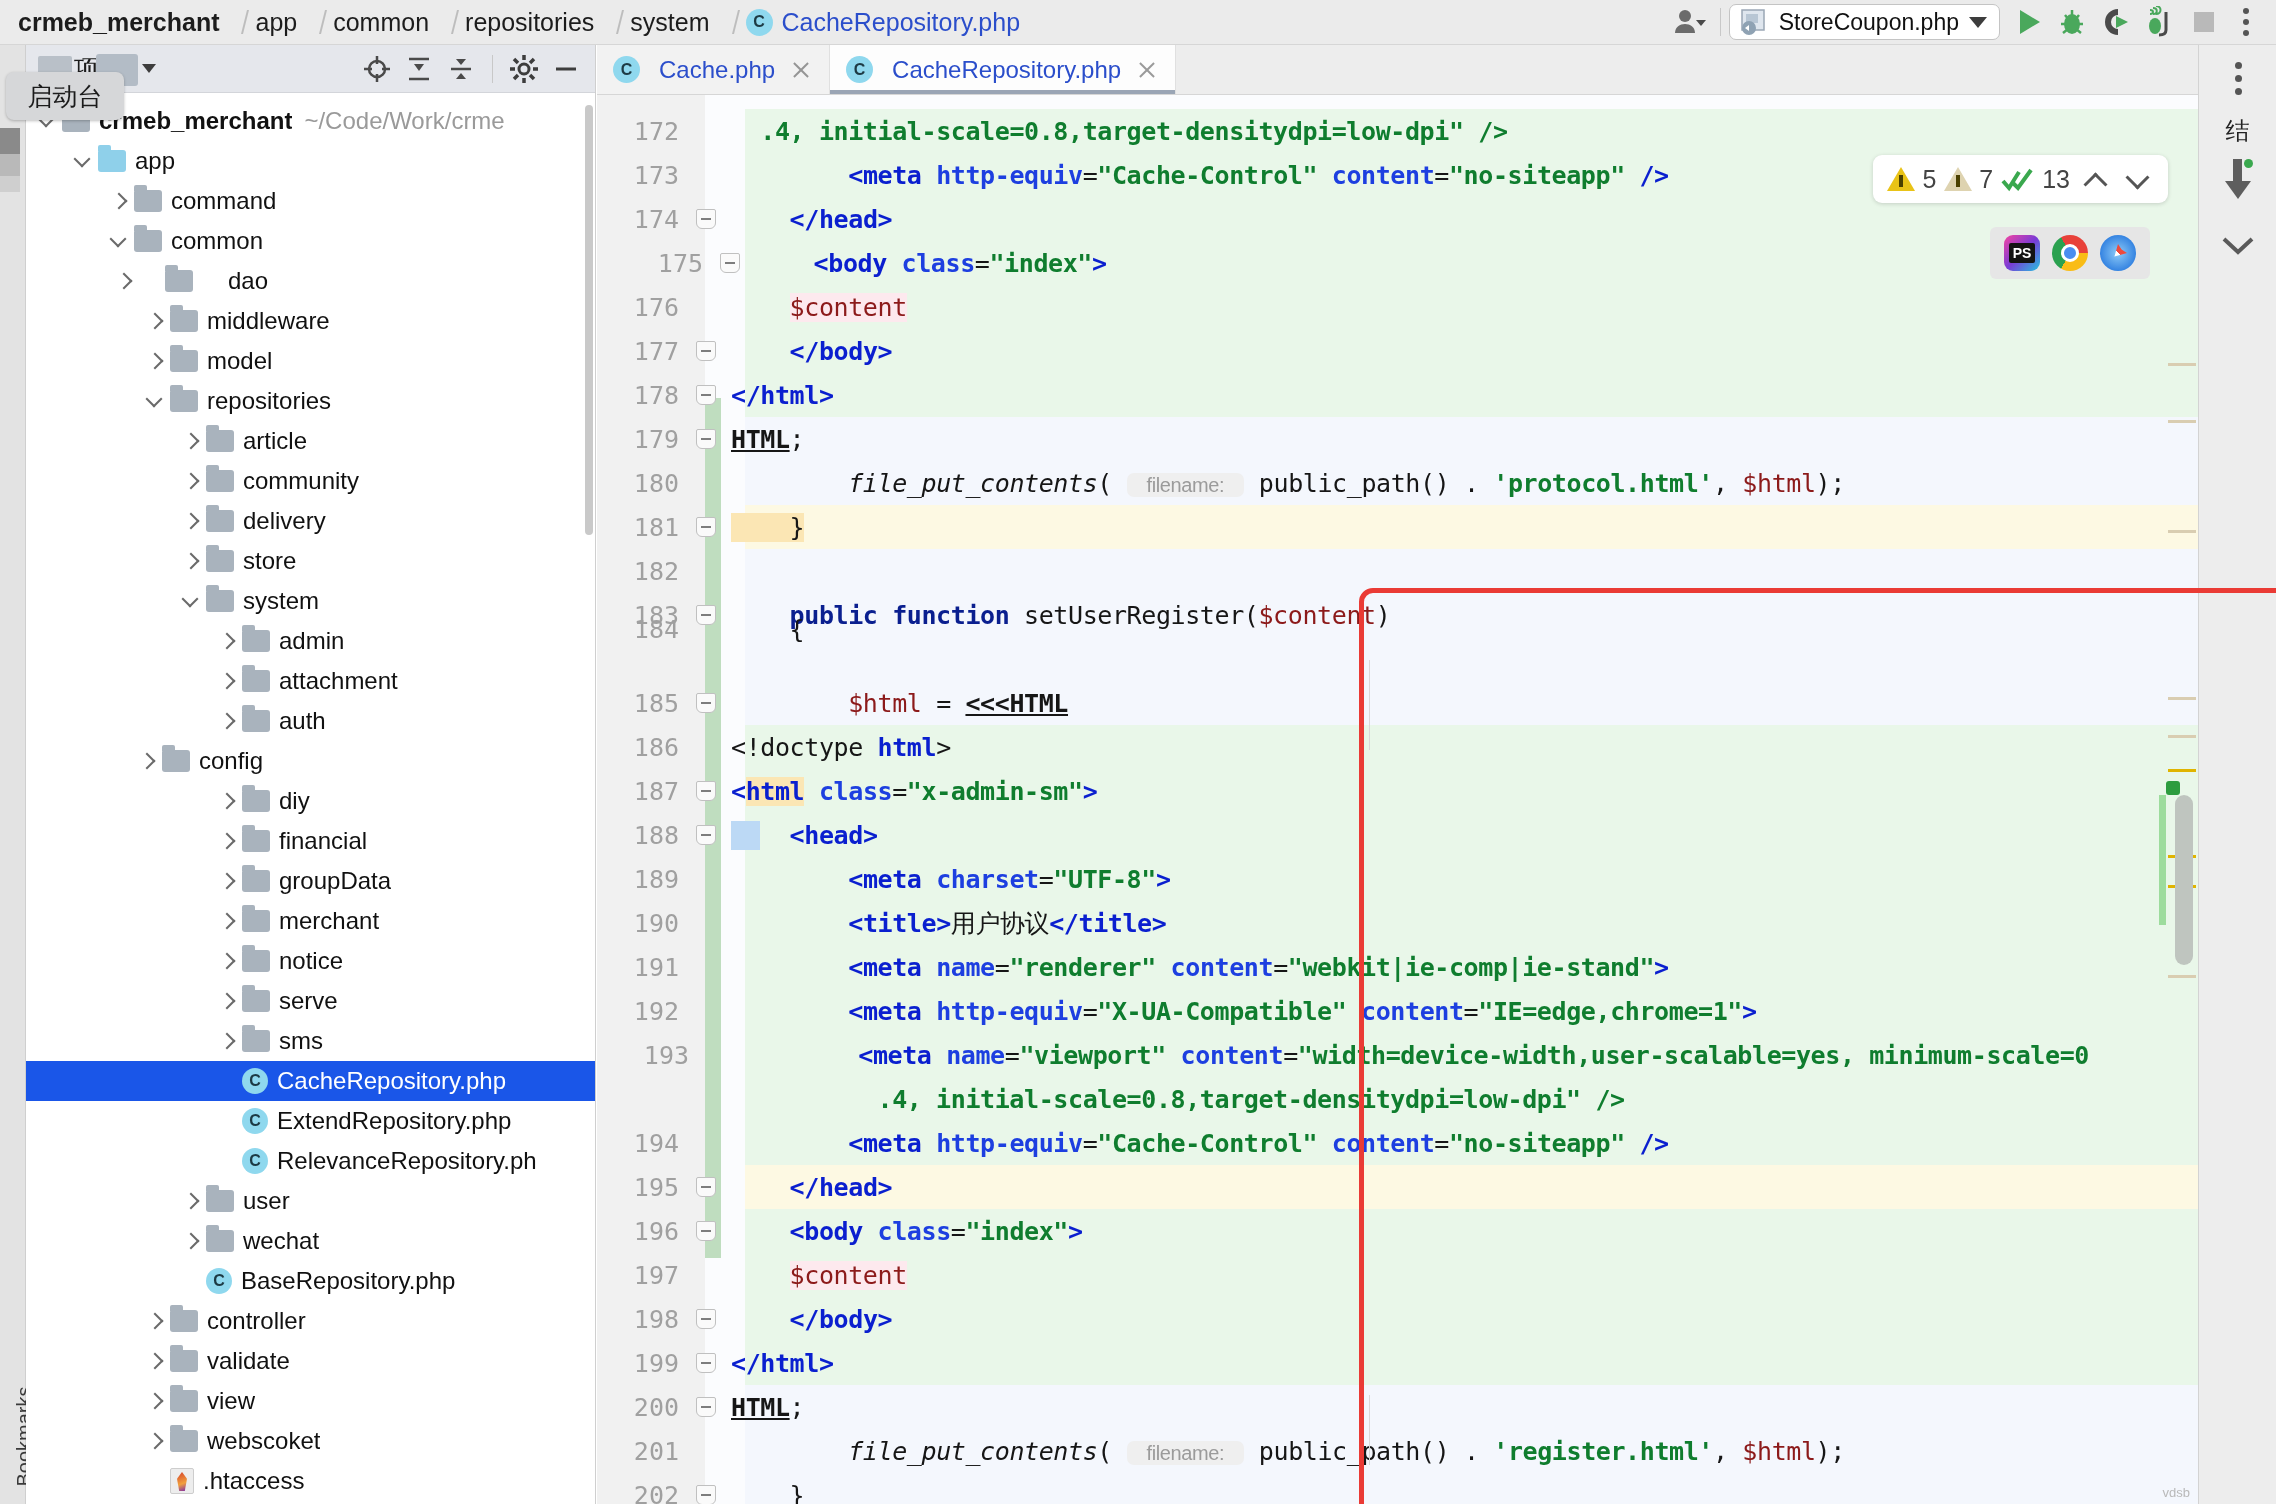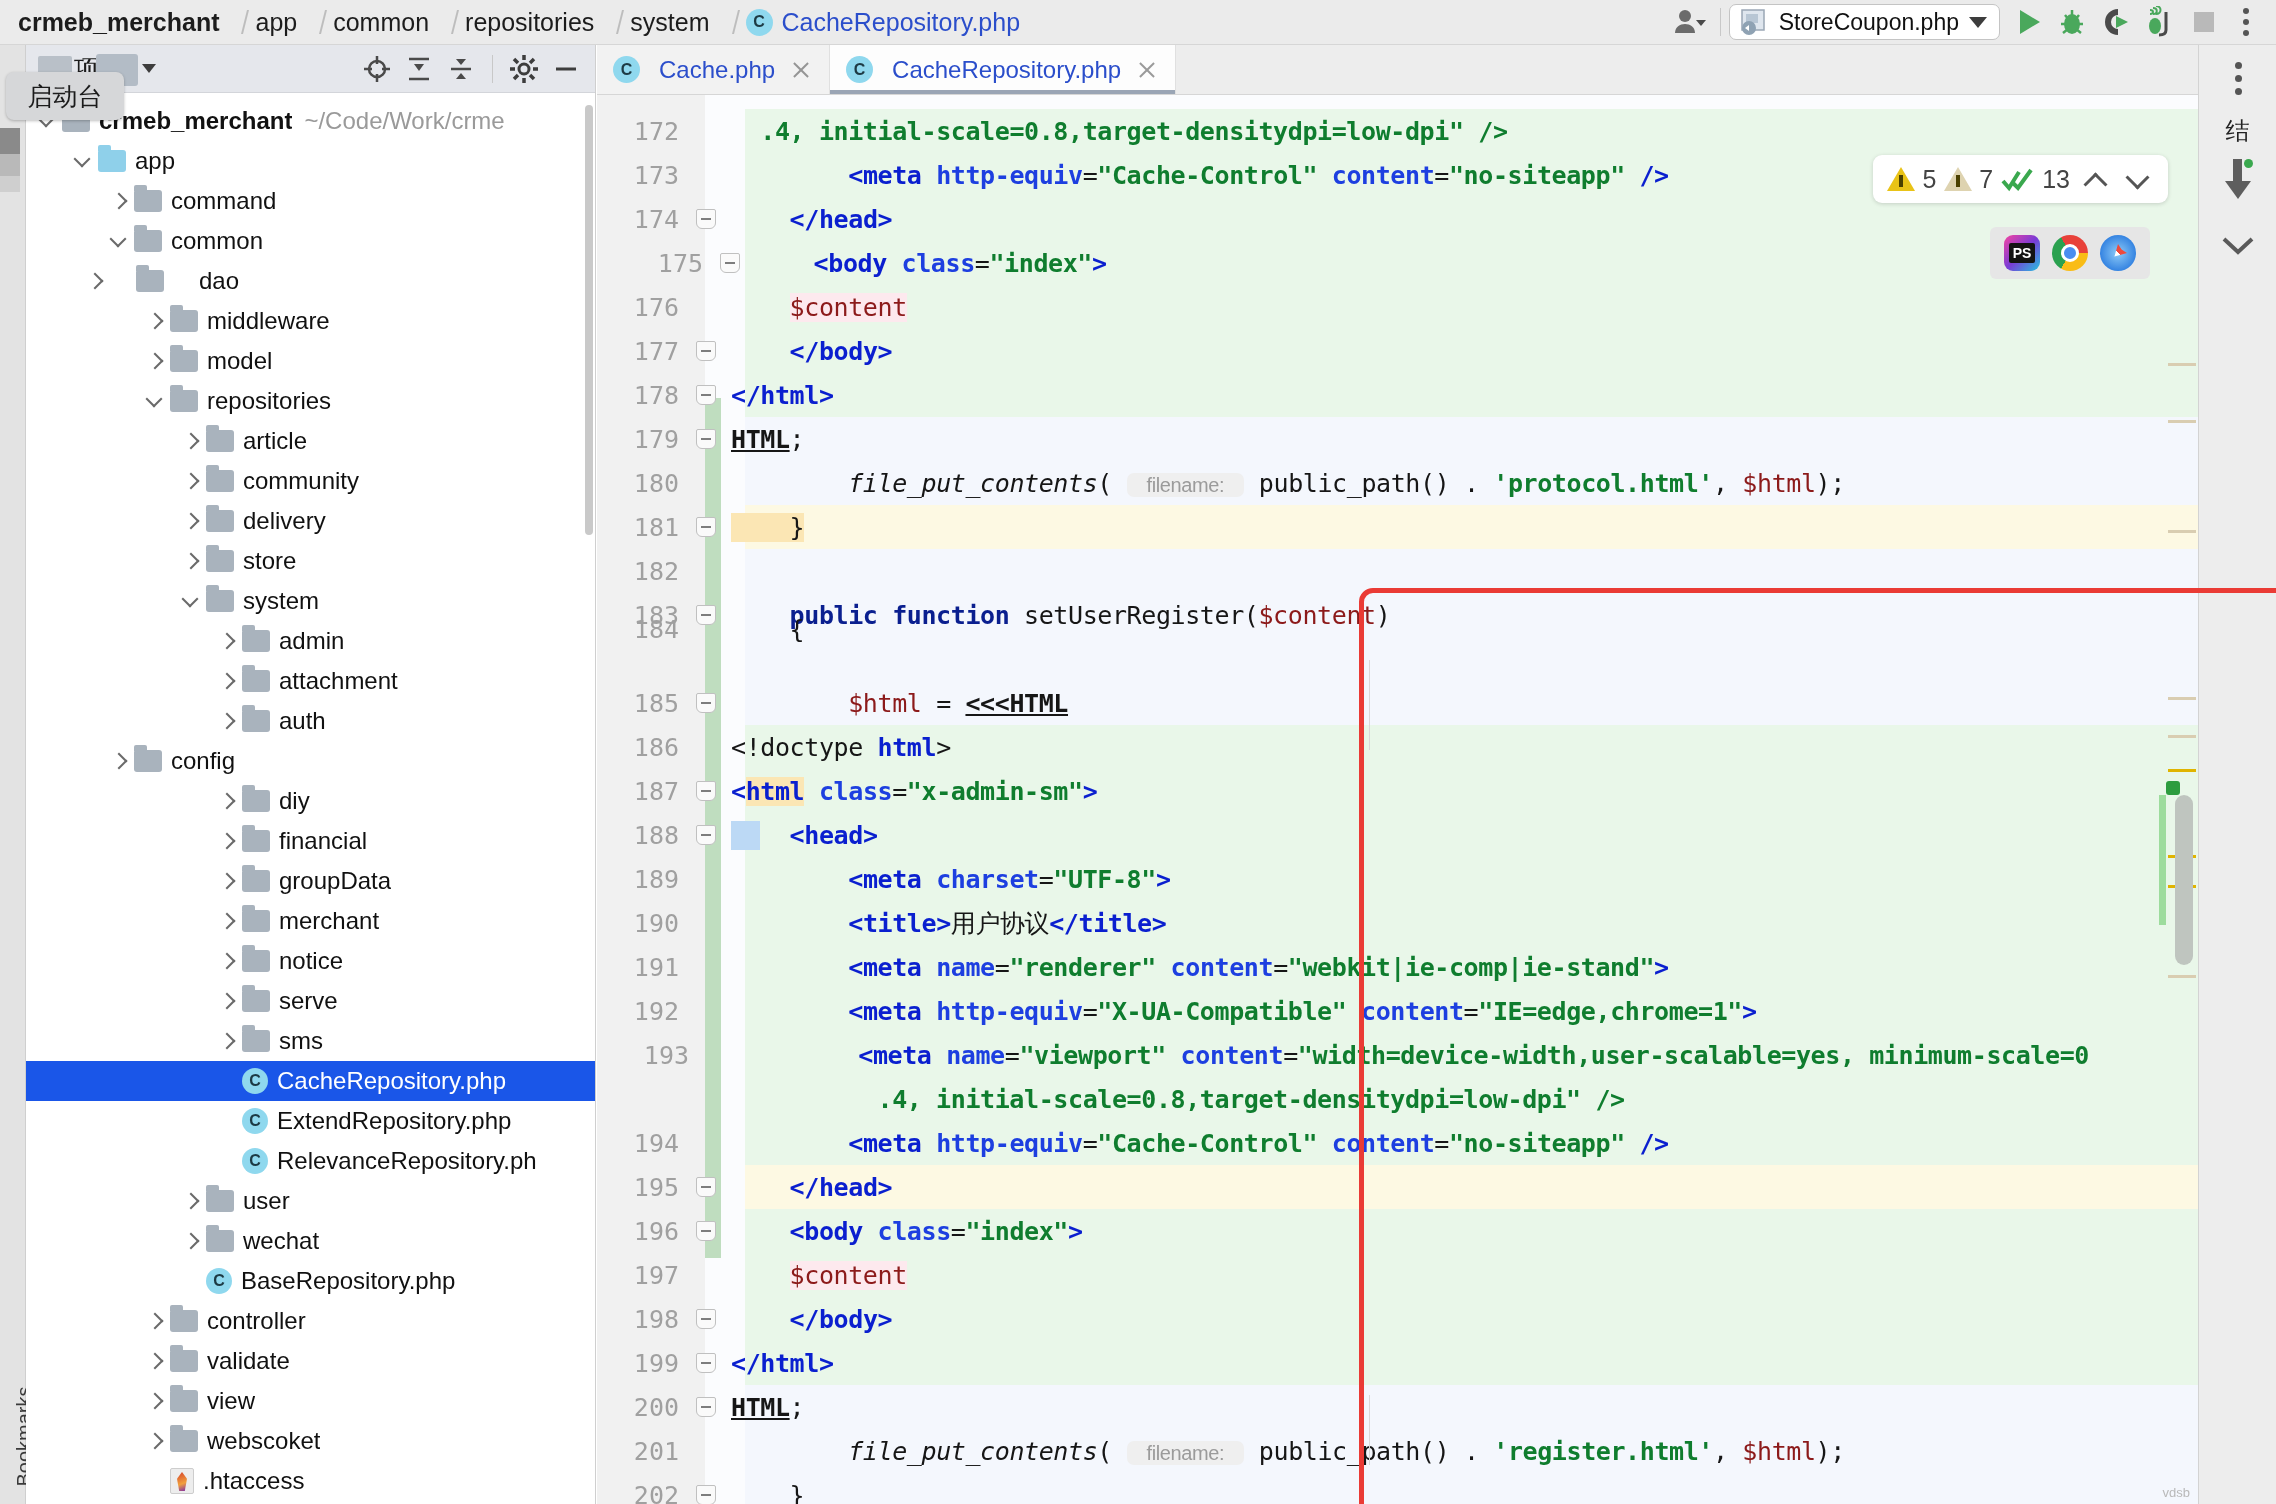--- a/index.html
+++ b/index.html
@@ -494,21 +494,21 @@
         <div class="trow" style="padding-left: 80px;">
           <span class="chev right"></span>
           <span class="folder"></span>
           <span class="tlabel">command</span>
         </div>
         <div class="trow" style="padding-left: 80px;">
           <span class="chev down"></span>
           <span class="folder"></span>
           <span class="tlabel">common</span>
         </div>
-        <div class="trow" style="padding-left: 56px; gap: 26px;">
+        <div class="trow" style="padding-left: 85px; gap: 26px;">
           <span class="chev right"></span>
           <span class="folder"></span>
           <span class="tlabel">dao</span>
         </div>
         <div class="trow" style="padding-left: 116px;">
           <span class="chev right"></span>
           <span class="folder"></span>
           <span class="tlabel">middleware</span>
         </div>
         <div class="trow" style="padding-left: 116px;">
@@ -554,21 +554,21 @@
         <div class="trow" style="padding-left: 188px;">
           <span class="chev right"></span>
           <span class="folder"></span>
           <span class="tlabel">attachment</span>
         </div>
         <div class="trow" style="padding-left: 188px;">
           <span class="chev right"></span>
           <span class="folder"></span>
           <span class="tlabel">auth</span>
         </div>
-        <div class="trow" style="padding-left: 80px;">
+        <div class="trow" style="padding-left: 108px;">
           <span class="chev right"></span>
           <span class="folder"></span>
           <span class="tlabel">config</span>
         </div>
         <div class="trow" style="padding-left: 188px;">
           <span class="chev right"></span>
           <span class="folder"></span>
           <span class="tlabel">diy</span>
         </div>
         <div class="trow" style="padding-left: 188px;">

